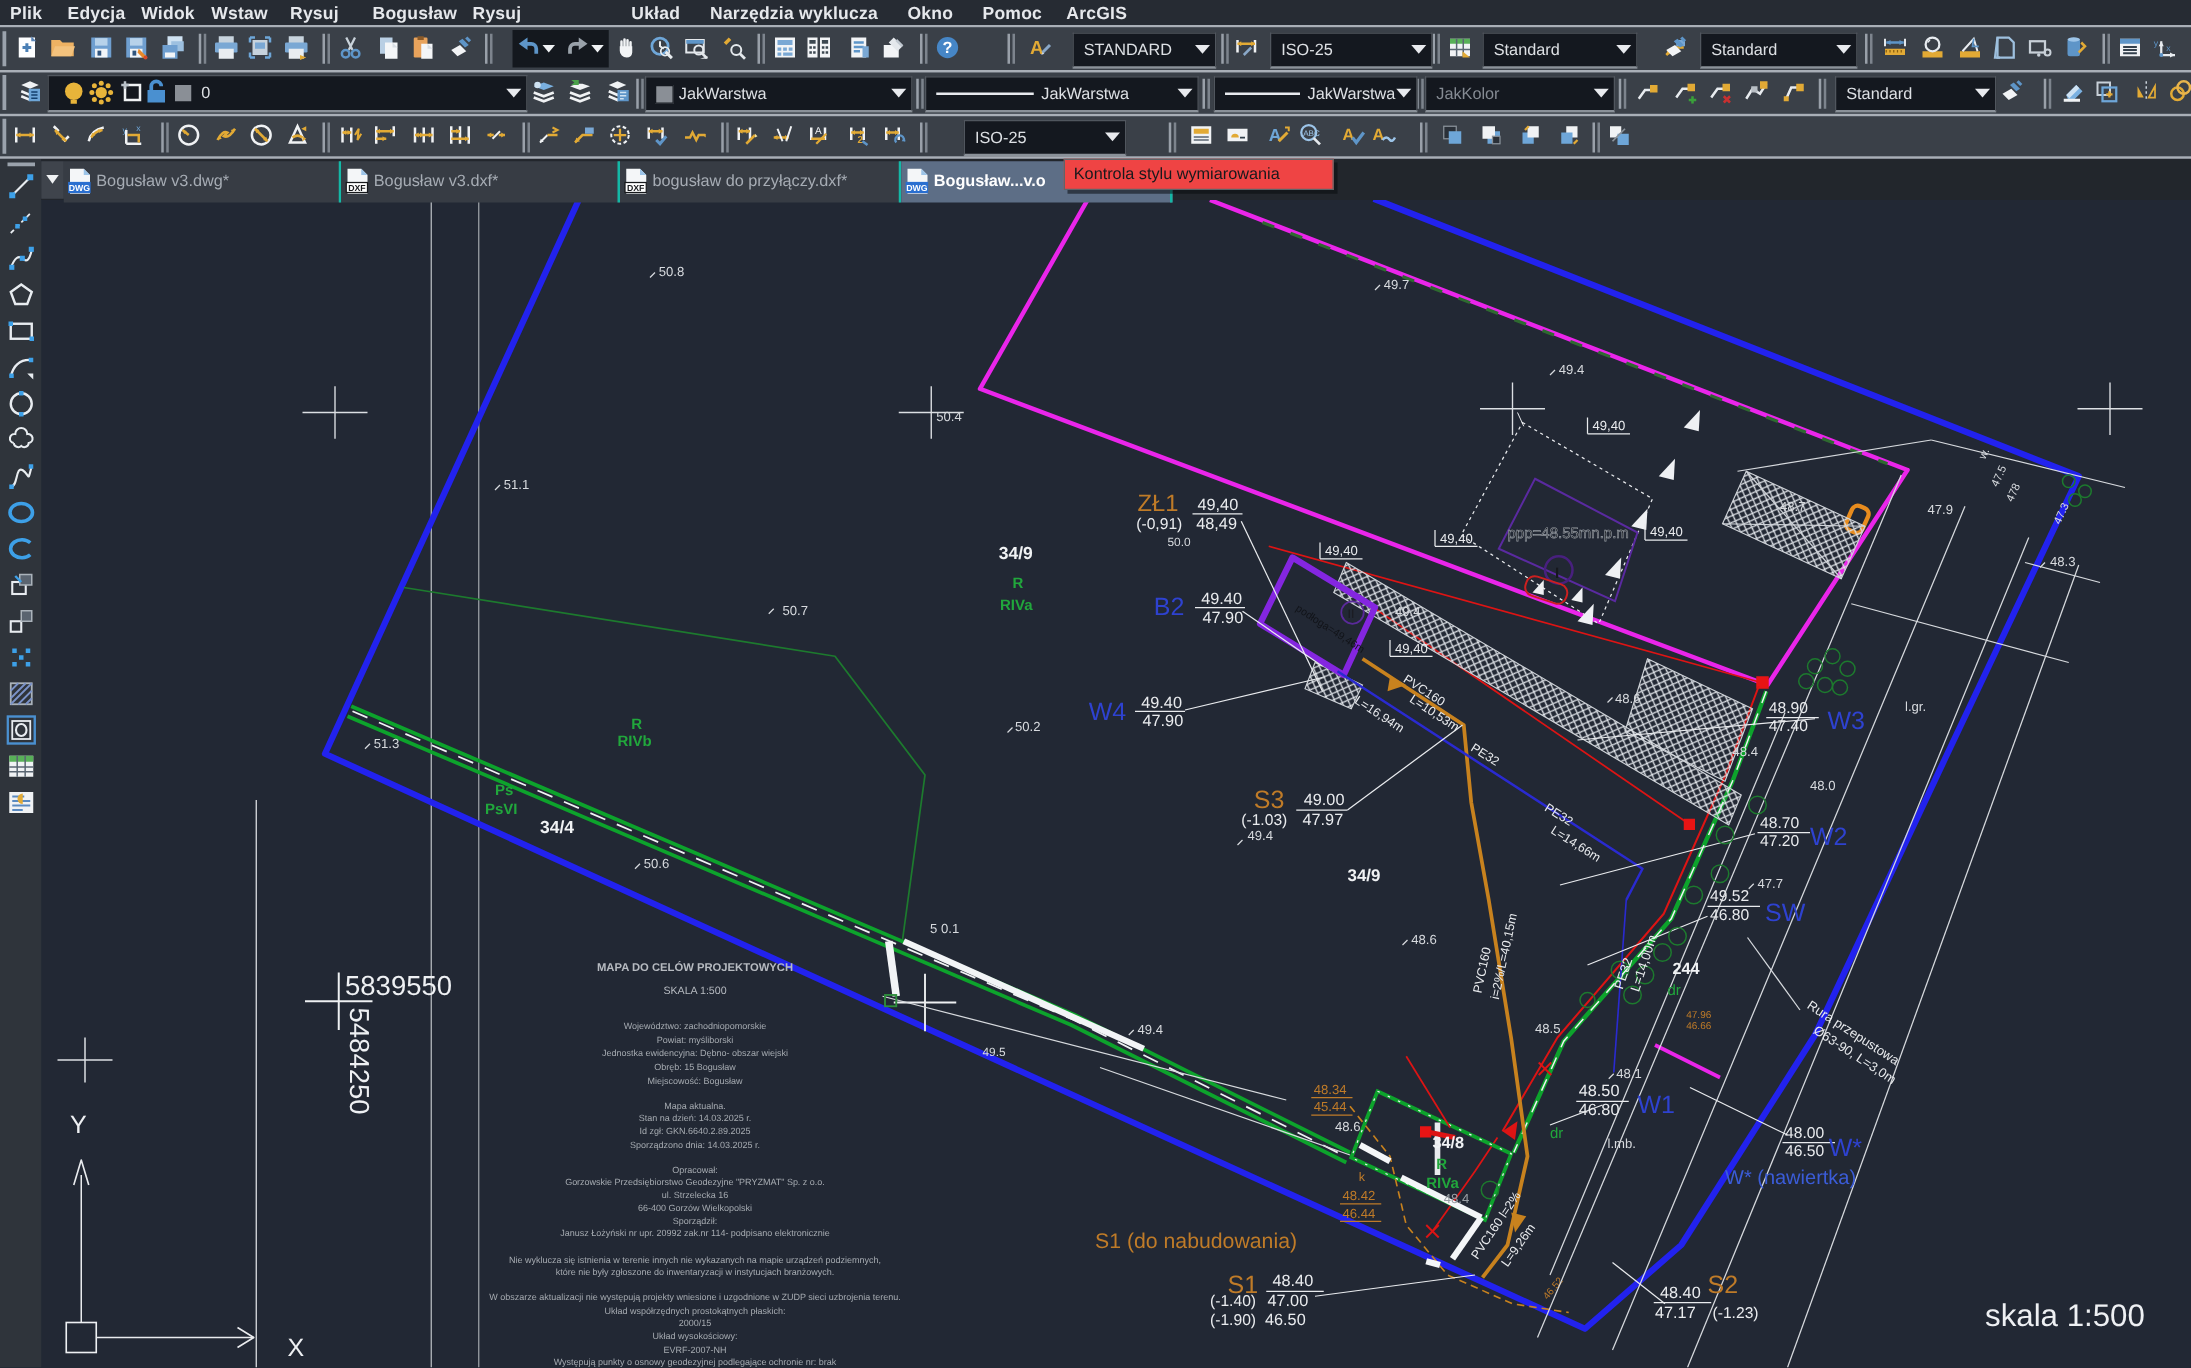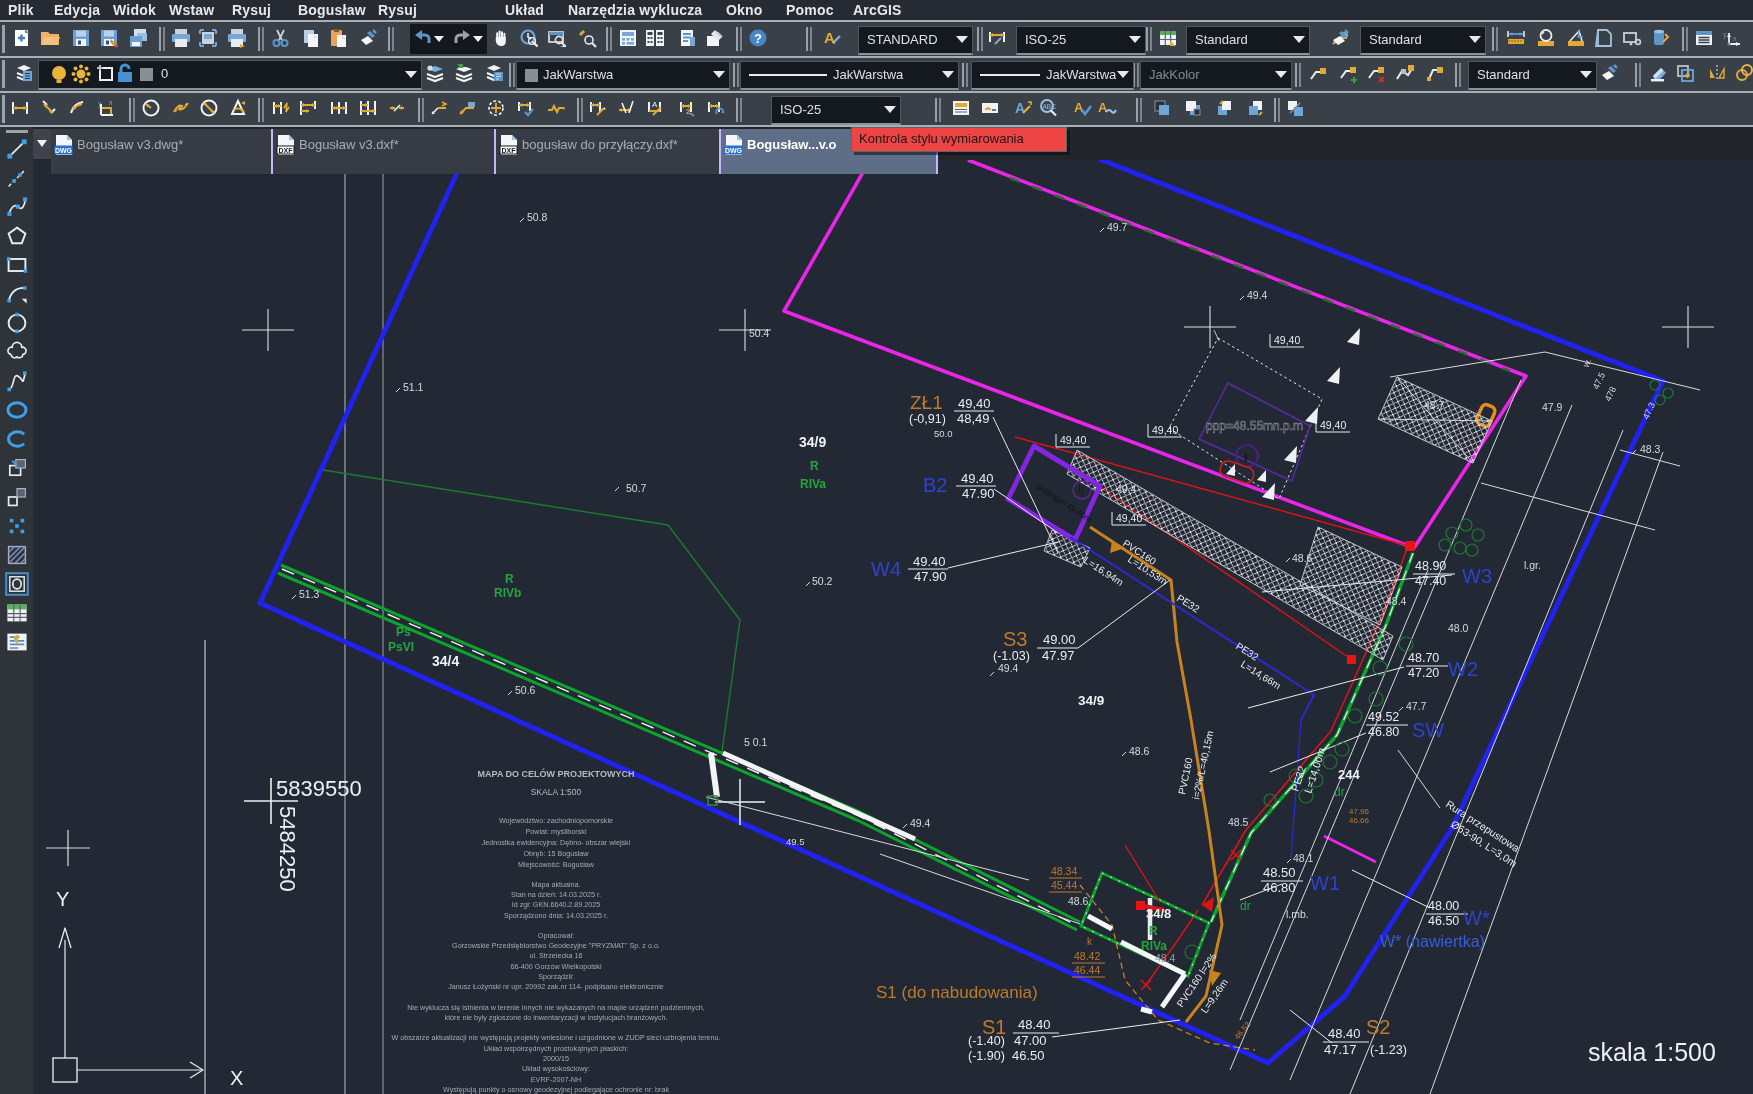--- a/index.html
+++ b/index.html
@@ -9,21 +9,21 @@
   .mi{position:absolute;top:2px;font-size:14px;font-weight:700;color:#e6e8ec;letter-spacing:.2px;}
   #sepA{position:absolute;left:0;top:20px;width:1753px;height:2px;background:#a9afb7;z-index:10;}
   .trow{position:absolute;left:0;width:1753px;background:#3a4048;z-index:10;}
   .lsep{position:absolute;width:1753px;height:2px;background:#a9afb7;left:0;z-index:13;}
   .vsep{position:absolute;width:2px;background:#99a0a9;box-shadow:4px 0 0 #7d848d;z-index:12;}
   .grip{position:absolute;width:3px;background:#9aa2ac;z-index:12;}
   .combo{position:absolute;background:#14181f;border:1px solid #50565e;border-bottom:2px solid #8a9199;color:#dde0e4;font-size:13px;z-index:12;}
   .combo .cap{position:absolute;right:4px;top:50%;margin-top:-4px;width:0;height:0;border-left:6px solid transparent;border-right:6px solid transparent;border-top:7px solid #e8eaee;}
   .ic{position:absolute;width:22px;height:22px;z-index:12;}
   #tabbar{position:absolute;left:33px;top:127px;width:1720px;height:33px;background:#22262c;z-index:10;}
-  .tab{position:absolute;top:2px;height:45px;background:#373c44;color:#a6acb4;font-size:13px;border-right:2px solid #c4b5fd;}
+  .tab{position:absolute;top:2px;height:33px;background:#373c44;color:#a6acb4;font-size:13px;border-right:2px solid #14b8a6;}
   .tab .tt{position:absolute;left:26px;top:8px;white-space:nowrap;}
   #leftcol{position:absolute;left:0;top:127px;width:33px;height:967px;background:#2f343b;z-index:9;}
   #tooltip{position:absolute;left:851px;top:127px;width:214px;height:23px;background:#ef4444;border:1px solid #606468;color:#17191c;font-size:13px;z-index:30;box-shadow:3px 3px 0 rgba(10,12,16,.55);}
   svg text{font-family:"Liberation Sans", sans-serif;}
 </style>
 </head>
 <body>
 <div id="root">
 <svg class="abs" width="1753" height="1094" viewBox="0 0 1753 1094" style="left:0;top:0;z-index:1;">
 <defs>

